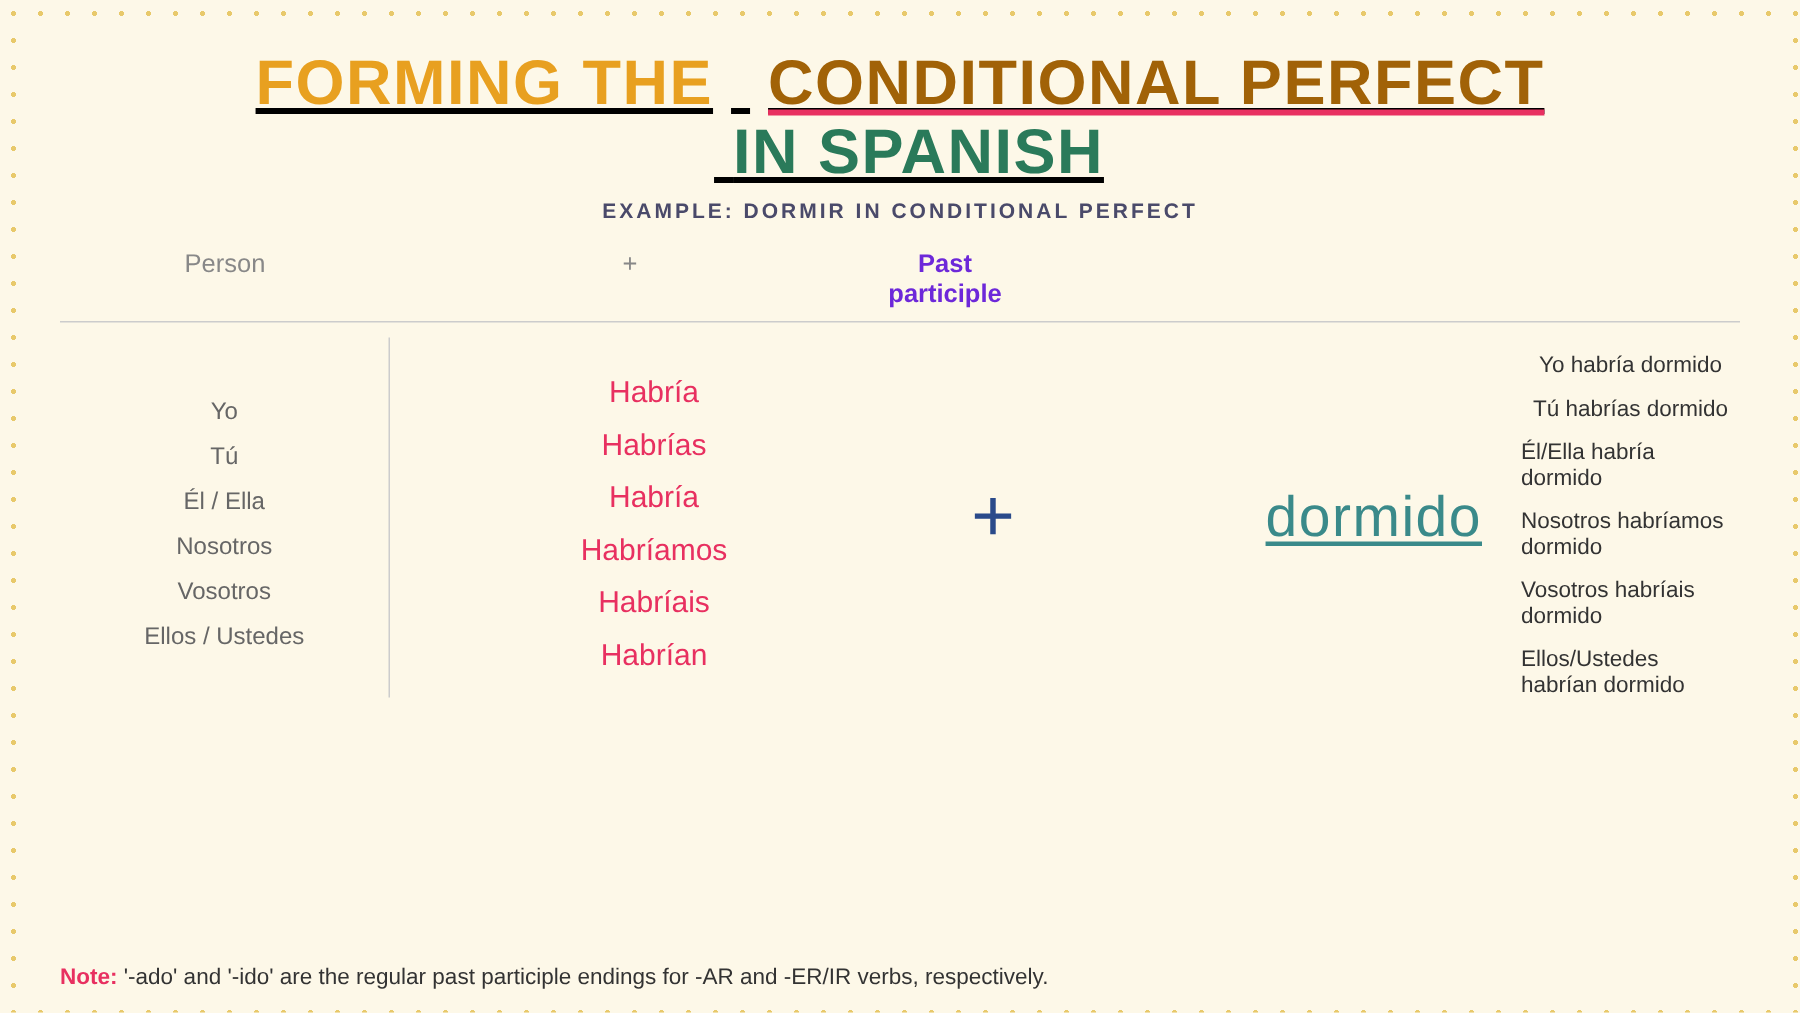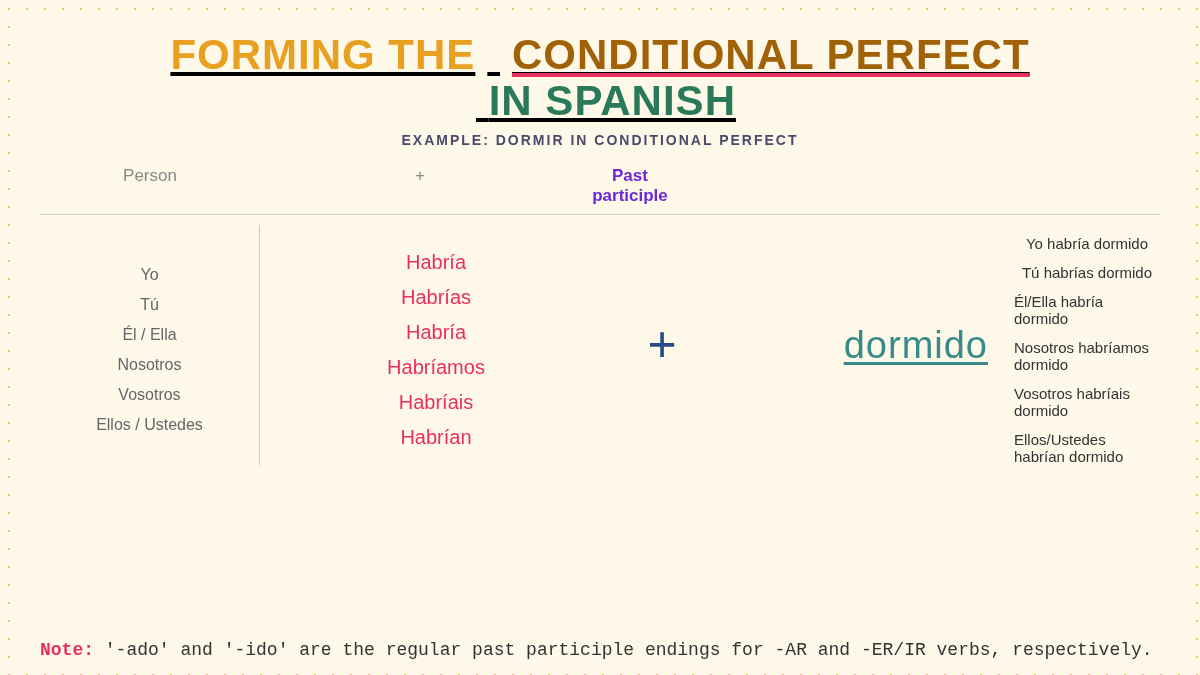--- a/index.html
+++ b/index.html
@@ -225,22 +225,22 @@
     .cond-cell {
       font-family: Arial, sans-serif;
       font-size: 15px;
       color: #333;
       font-weight: 400;
     }
 
     .note-bar {
       width: 100%;
       margin-top: 12px;
-      font-family: Liberation Mono, monospace;
-      font-size: 18px;
+      font-family: Liberation Sans, sans-serif;
+      font-size: 15px;
       color: #333;
     }
 
     .note-label {
       color: #e83060;
       font-weight: 700;
     }
 
     .note-text {
       color: #333;

